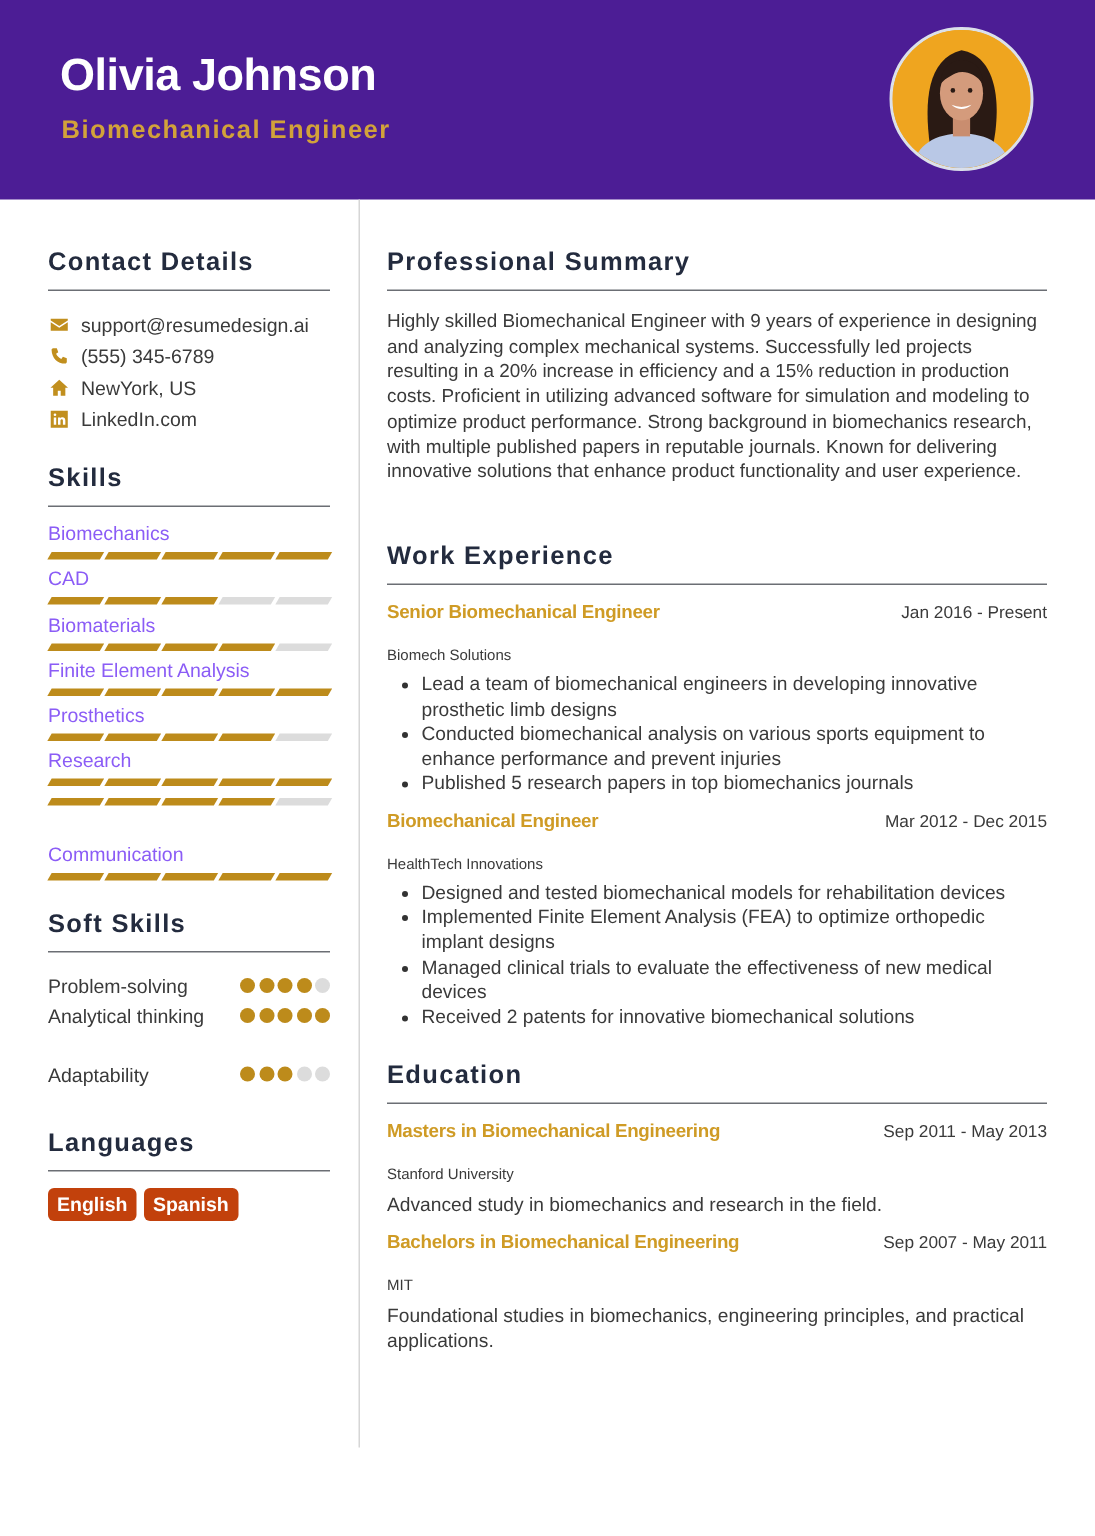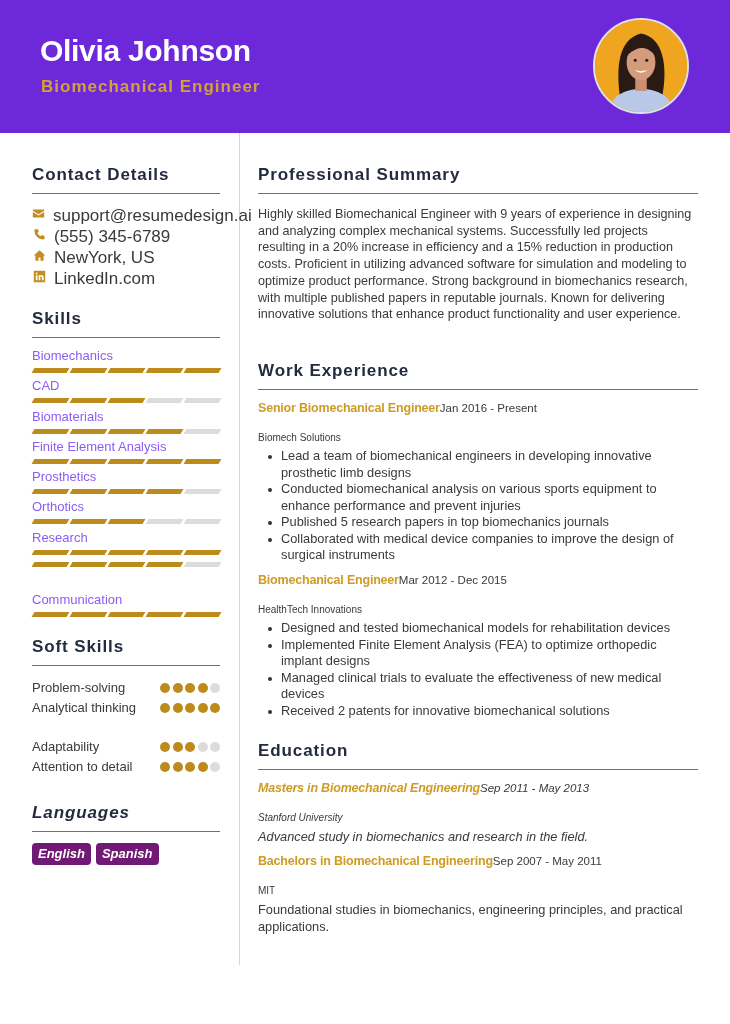--- a/index.html
+++ b/index.html
@@ -1,56 +1,56 @@
 <!DOCTYPE html>
 <html><head>
 <meta charset="utf-8">
 <style>
   * { box-sizing: border-box; margin: 0; padding: 0; }
   html, body { width: 730px; height: 1024px; background: #ffffff; overflow: hidden; }
   body { font-family: "Liberation Sans", "DejaVu Sans", sans-serif; color: #333333; position: relative; }
 
-  .header { position: absolute; left: 0; top: 0; width: 730px; height: 133px; background: #6d28d9; }
+  .header { position: absolute; left: 0; top: 0; width: 730px; height: 133px; background: #4c1d95; }
   .name { position: absolute; left: 40px; top: 34px; font-size: 30px; font-weight: bold; color: #ffffff; letter-spacing: -0.3px; }
   .title { position: absolute; left: 41px; top: 77px; font-size: 17px; font-weight: bold; color: #d2a23a; letter-spacing: 1px; }
   .photo { position: absolute; left: 593px; top: 18px; width: 96px; height: 96px; border-radius: 50%; overflow: hidden; border: 2px solid #dbe0ea; background: #efa51f; }
   .photo svg { width: 100%; height: 100%; display: block; }
 
   .divider-v { position: absolute; left: 239px; top: 133px; width: 1px; height: 832px; background: #d6d6d6; }
 
   .left { position: absolute; left: 32px; top: 133px; width: 188px; }
   .right { position: absolute; left: 258px; top: 133px; width: 440px; }
 
   .sec-title { font-size: 17px; font-weight: bold; color: #232b3e; letter-spacing: 0.9px; padding-bottom: 8px; border-bottom: 1.5px solid #6b6e74; }
 
   .contact { margin-top: 12px; }
-  .contact-row { display: flex; align-items: flex-start; height: 21px; font-size: 17px; color: #3a3a3a; }
+  .contact-row { display: flex; align-items: center; height: 21px; font-size: 13px; color: #3a3a3a; }
   .contact-row .ic { width: 14px; height: 14px; margin-right: 8px; display: inline-flex; align-items: center; justify-content: center; }
   .contact-row .ic svg { width: 13px; height: 13px; fill: #c18f1e; }
 
   .skills { margin-top: 10px; }
   .skill { height: 30.3px; }
   .skill-name { font-size: 13px; color: #8b5cf6; height: 18px; line-height: 16px; }
   .bar { display: flex; gap: 3px; height: 5px; margin-top: 2px; padding-left: 1px; }
   .seg { width: 35px; height: 5px; transform: skewX(-30deg); background: #dcdcdc; }
   .seg.on { background: #bd8b1b; }
 
   .soft { margin-top: 12px; }
   .soft-row { display: flex; justify-content: space-between; align-items: center; height: 20px; font-size: 13px; color: #3a3a3a; }
   .soft-row.gap { margin-top: 19px; }
   .dots { display: flex; gap: 2.5px; }
   .dot { width: 10px; height: 10px; border-radius: 50%; background: #dcdcdc; }
   .dot.on { background: #bd8b1b; }
 
   .langs { display: flex; gap: 5px; margin-top: 11px; }
-  .lang { background: #701a75; color: #ffffff; font-size: 13px; font-weight: bold; padding: 3px 6px 4px 6px; border-radius: 4px; }
+  .lang { background: #c2410c; color: #ffffff; font-size: 13px; font-weight: bold; padding: 3px 6px 4px 6px; border-radius: 4px; }
 
   .summary { font-size: 12.6px; line-height: 16.7px; color: #3a3a3a; margin-top: 12px; }
 
-  .job-head { display: flex; align-items: baseline; }
+  .job-head { display: flex; justify-content: space-between; align-items: baseline; }
   .job-title { font-size: 12.5px; font-weight: bold; color: #cf9b25; letter-spacing: -0.2px; }
   .job-date { font-size: 11.5px; color: #3a3a3a; }
   .org { font-size: 10px; color: #3a3a3a; margin-top: 17px; }
   ul.bullets { list-style: none; margin-top: 5px; }
   ul.bullets li { position: relative; padding-left: 23px; font-size: 12.8px; line-height: 16.6px; color: #3a3a3a; }
   ul.bullets li::before { content: ""; position: absolute; left: 10px; top: 7px; width: 4px; height: 4px; border-radius: 50%; background: #333333; }
   .edu-desc { font-size: 12.8px; line-height: 16.6px; color: #3a3a3a; margin-top: 6px; }
 </style>
 </head>
 <body>
@@ -163,30 +163,20 @@
           <div class="skill-name">Prosthetics</div>
           <div class="bar">
             <span class="seg on"></span>
             <span class="seg on"></span>
             <span class="seg on"></span>
             <span class="seg on"></span>
             <span class="seg"></span>
           </div>
         </div>
         <div class="skill">
-          <div class="skill-name">Orthotics</div>
-          <div class="bar">
-            <span class="seg on"></span>
-            <span class="seg on"></span>
-            <span class="seg on"></span>
-            <span class="seg"></span>
-            <span class="seg"></span>
-          </div>
-        </div>
-        <div class="skill">
           <div class="skill-name">Research</div>
           <div class="bar">
             <span class="seg on"></span>
             <span class="seg on"></span>
             <span class="seg on"></span>
             <span class="seg on"></span>
             <span class="seg on"></span>
           </div>
         </div>
         <div class="skill">
@@ -237,34 +227,24 @@
         <div class="soft-row gap">
           <span>Adaptability</span>
           <span class="dots">
             <span class="dot on"></span>
             <span class="dot on"></span>
             <span class="dot on"></span>
             <span class="dot"></span>
             <span class="dot"></span>
           </span>
         </div>
-        <div class="soft-row">
-          <span>Attention to detail</span>
-          <span class="dots">
-            <span class="dot on"></span>
-            <span class="dot on"></span>
-            <span class="dot on"></span>
-            <span class="dot on"></span>
-            <span class="dot"></span>
-          </span>
-        </div>
-      </div>
-  </section>
-
-  <section style="margin-top:26px;font-style:italic;">
+      </div>
+  </section>
+
+  <section style="margin-top:26px;">
     <div class="sec-title">Languages</div>
     <div class="langs">
       <span class="lang">English</span>
       <span class="lang">Spanish</span>
     </div>
   </section>
 </div>
 
 <div class="right">
 
@@ -279,21 +259,20 @@
     <div style="margin-top:11px;">
       <div class="job-head">
         <span class="job-title">Senior Biomechanical Engineer</span>
         <span class="job-date">Jan 2016 - Present</span>
       </div>
       <div class="org">Biomech Solutions</div>
       <ul class="bullets">
         <li>Lead a team of biomechanical engineers in developing innovative prosthetic limb designs</li>
         <li>Conducted biomechanical analysis on various sports equipment to enhance performance and prevent injuries</li>
         <li>Published 5 research papers in top biomechanics journals</li>
-        <li>Collaborated with medical device companies to improve the design of surgical instruments</li>
       </ul>
     </div>
 
     <div style="margin-top:9px;">
       <div class="job-head">
         <span class="job-title">Biomechanical Engineer</span>
         <span class="job-date">Mar 2012 - Dec 2015</span>
       </div>
       <div class="org">HealthTech Innovations</div>
       <ul class="bullets">
@@ -301,21 +280,21 @@
         <li>Implemented Finite Element Analysis (FEA) to optimize orthopedic implant designs</li>
         <li>Managed clinical trials to evaluate the effectiveness of new medical devices</li>
         <li>Received 2 patents for innovative biomechanical solutions</li>
       </ul>
     </div>
   </section>
 
   <section style="margin-top:21px;">
     <div class="sec-title">Education</div>
 
-    <div style="margin-top:11px;font-style:italic;">
+    <div style="margin-top:11px;">
       <div class="job-head">
         <span class="job-title">Masters in Biomechanical Engineering</span>
         <span class="job-date">Sep 2011 - May 2013</span>
       </div>
       <div class="org">Stanford University</div>
       <p class="edu-desc">Advanced study in biomechanics and research in the field.</p>
     </div>
 
     <div style="margin-top:9px;">
       <div class="job-head">

